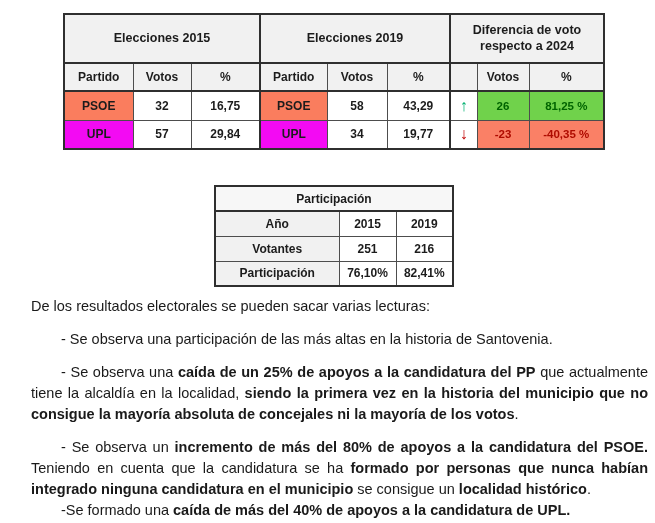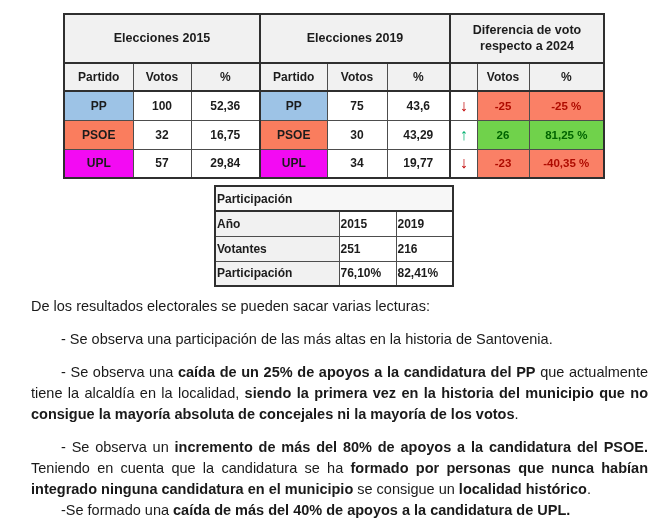--- a/index.html
+++ b/index.html
@@ -48,21 +48,21 @@
   td.arrow-cell.down { color: #c00000; }
   td.arrow-cell.up   { color: #00b070; }
 
   
   .participation {
     position: absolute; left: 214px; top: 185px; width: 238px;
     border: 2px solid #2f2f2f;
   }
   .participation th, .participation td {
     border: 1px solid #4d4d4d;
-    height: 25px; text-align: left; vertical-align: middle;
+    height: 25px; text-align: center; vertical-align: middle;
     font-weight: bold; font-size: 12px; color: #1c1c1c;
     background: #ffffff; overflow: hidden; white-space: nowrap;
   }
   .participation tr.part-title th {
     background: #f7f7f7; border-bottom: 2px solid #2f2f2f;
   }
   .participation td.row-label { background: #f1f1f1; }
 
   
   .analysis {
@@ -103,36 +103,25 @@
       <th>Votos</th>
       <th>%</th>
       <th class="group-sep">Partido</th>
       <th>Votos</th>
       <th>%</th>
       <th class="group-sep blank-head"></th>
       <th>Votos</th>
       <th>%</th>
     </tr>
     <tr class="data-row">
-      <td class="cell-pp">PP</td>
-      <td>100</td>
-      <td>52,36</td>
-      <td class="cell-pp group-sep">PP</td>
-      <td>75</td>
-      <td>43,6</td>
-      <td class="arrow-cell down group-sep">↓</td>
-      <td class="diff-neg">-25</td>
-      <td class="diff-neg">-25 %</td>
-    </tr>
-    <tr class="data-row">
       <td class="cell-psoe">PSOE</td>
       <td>32</td>
       <td>16,75</td>
       <td class="cell-psoe group-sep">PSOE</td>
-      <td>30</td>
+      <td>58</td>
       <td>43,29</td>
       <td class="arrow-cell up group-sep">↑</td>
       <td class="diff-pos">26</td>
       <td class="diff-pos">81,25 %</td>
     </tr>
     <tr class="data-row">
       <td class="cell-upl">UPL</td>
       <td>57</td>
       <td>29,84</td>
       <td class="cell-upl group-sep">UPL</td>

